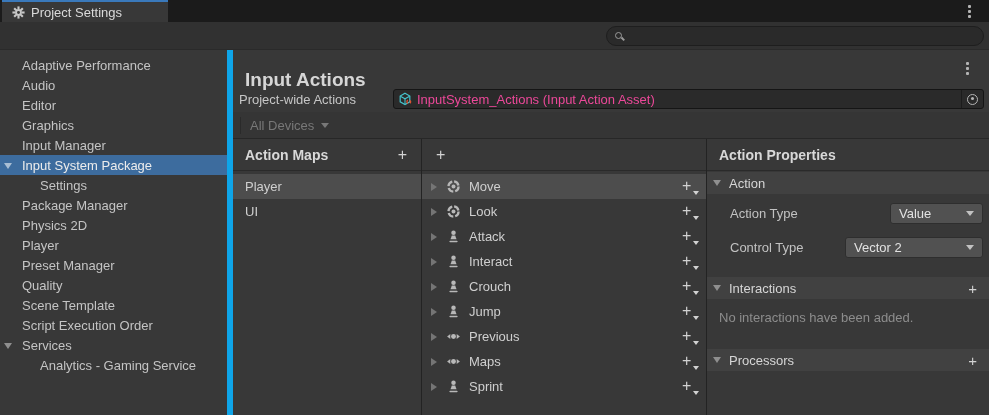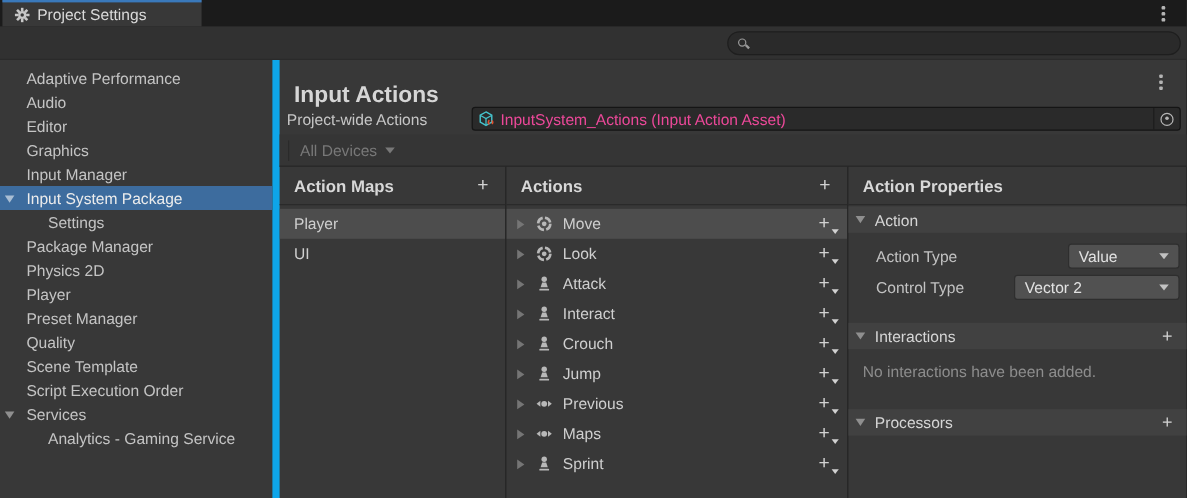--- a/index.html
+++ b/index.html
@@ -95,21 +95,21 @@
             border-left:3.5px solid transparent;border-right:3.5px solid transparent;
             border-top:4.5px solid #d2d2d2;}
 
   
   .section-bar{height:22px;background:#414141;display:flex;align-items:center;gap:8px;
                padding:0 12px 0 6px;margin-top:1px;flex:none;cursor:pointer;}
   .section-caret{width:0;height:0;border-left:4.5px solid transparent;border-right:4.5px solid transparent;
                  border-top:6px solid #8f8f8f;}
   .section-title{font-size:13px;color:#d6d6d6;flex:1;}
   .section-add{font-size:15px;color:#d2d2d2;line-height:1;cursor:pointer;}
-  .prop-row{height:26px;display:flex;align-items:center;padding-left:23px;}
+  .prop-row{height:26px;display:flex;align-items:center;padding-left:23px;margin-top:8px;}
   .prop-row.first{margin-top:6px;gap:48px;}
   .prop-label{width:112px;font-size:13px;color:#c2c2c2;flex:none;}
   .dropdown{margin-left:auto;margin-right:6px;width:138px;height:21px;background:#515151;
             border:1px solid #2e2e2e;border-radius:3px;display:flex;align-items:center;
             padding:0 8px;cursor:pointer;}
   .dropdown .val{flex:1;font-size:13px;color:#e2e2e2;white-space:nowrap;}
   .empty-text{font-size:13px;color:#8d8d8d;padding-left:12px;margin-top:11px;}
   .gap-int{margin-top:17px;}
   .gap-proc{margin-top:24px;}
 </style>
@@ -253,21 +253,20 @@
                 <span>Player</span>
               </div>
             <div class="map-row">
                 <span>UI</span>
               </div>
           </div>
         </div>
 
         <div class="col col-actions">
           <div class="col-header">
-            <span class="col-title">Actions</span>
             <span class="add-btn">+</span>
           </div>
           <div class="rows">
 
             <div class="action-row selected">
               <span class="expander"></span>
               <span class="action-icon">
                 <svg width="15" height="15" viewBox="0 0 16 16">
                     <circle cx="8" cy="8" r="5.4" fill="none" stroke="#b8b8b8" stroke-width="2.4" stroke-dasharray="6.4 2.1"></circle>
                     <circle cx="8" cy="8" r="2.1" fill="#b8b8b8"></circle>

